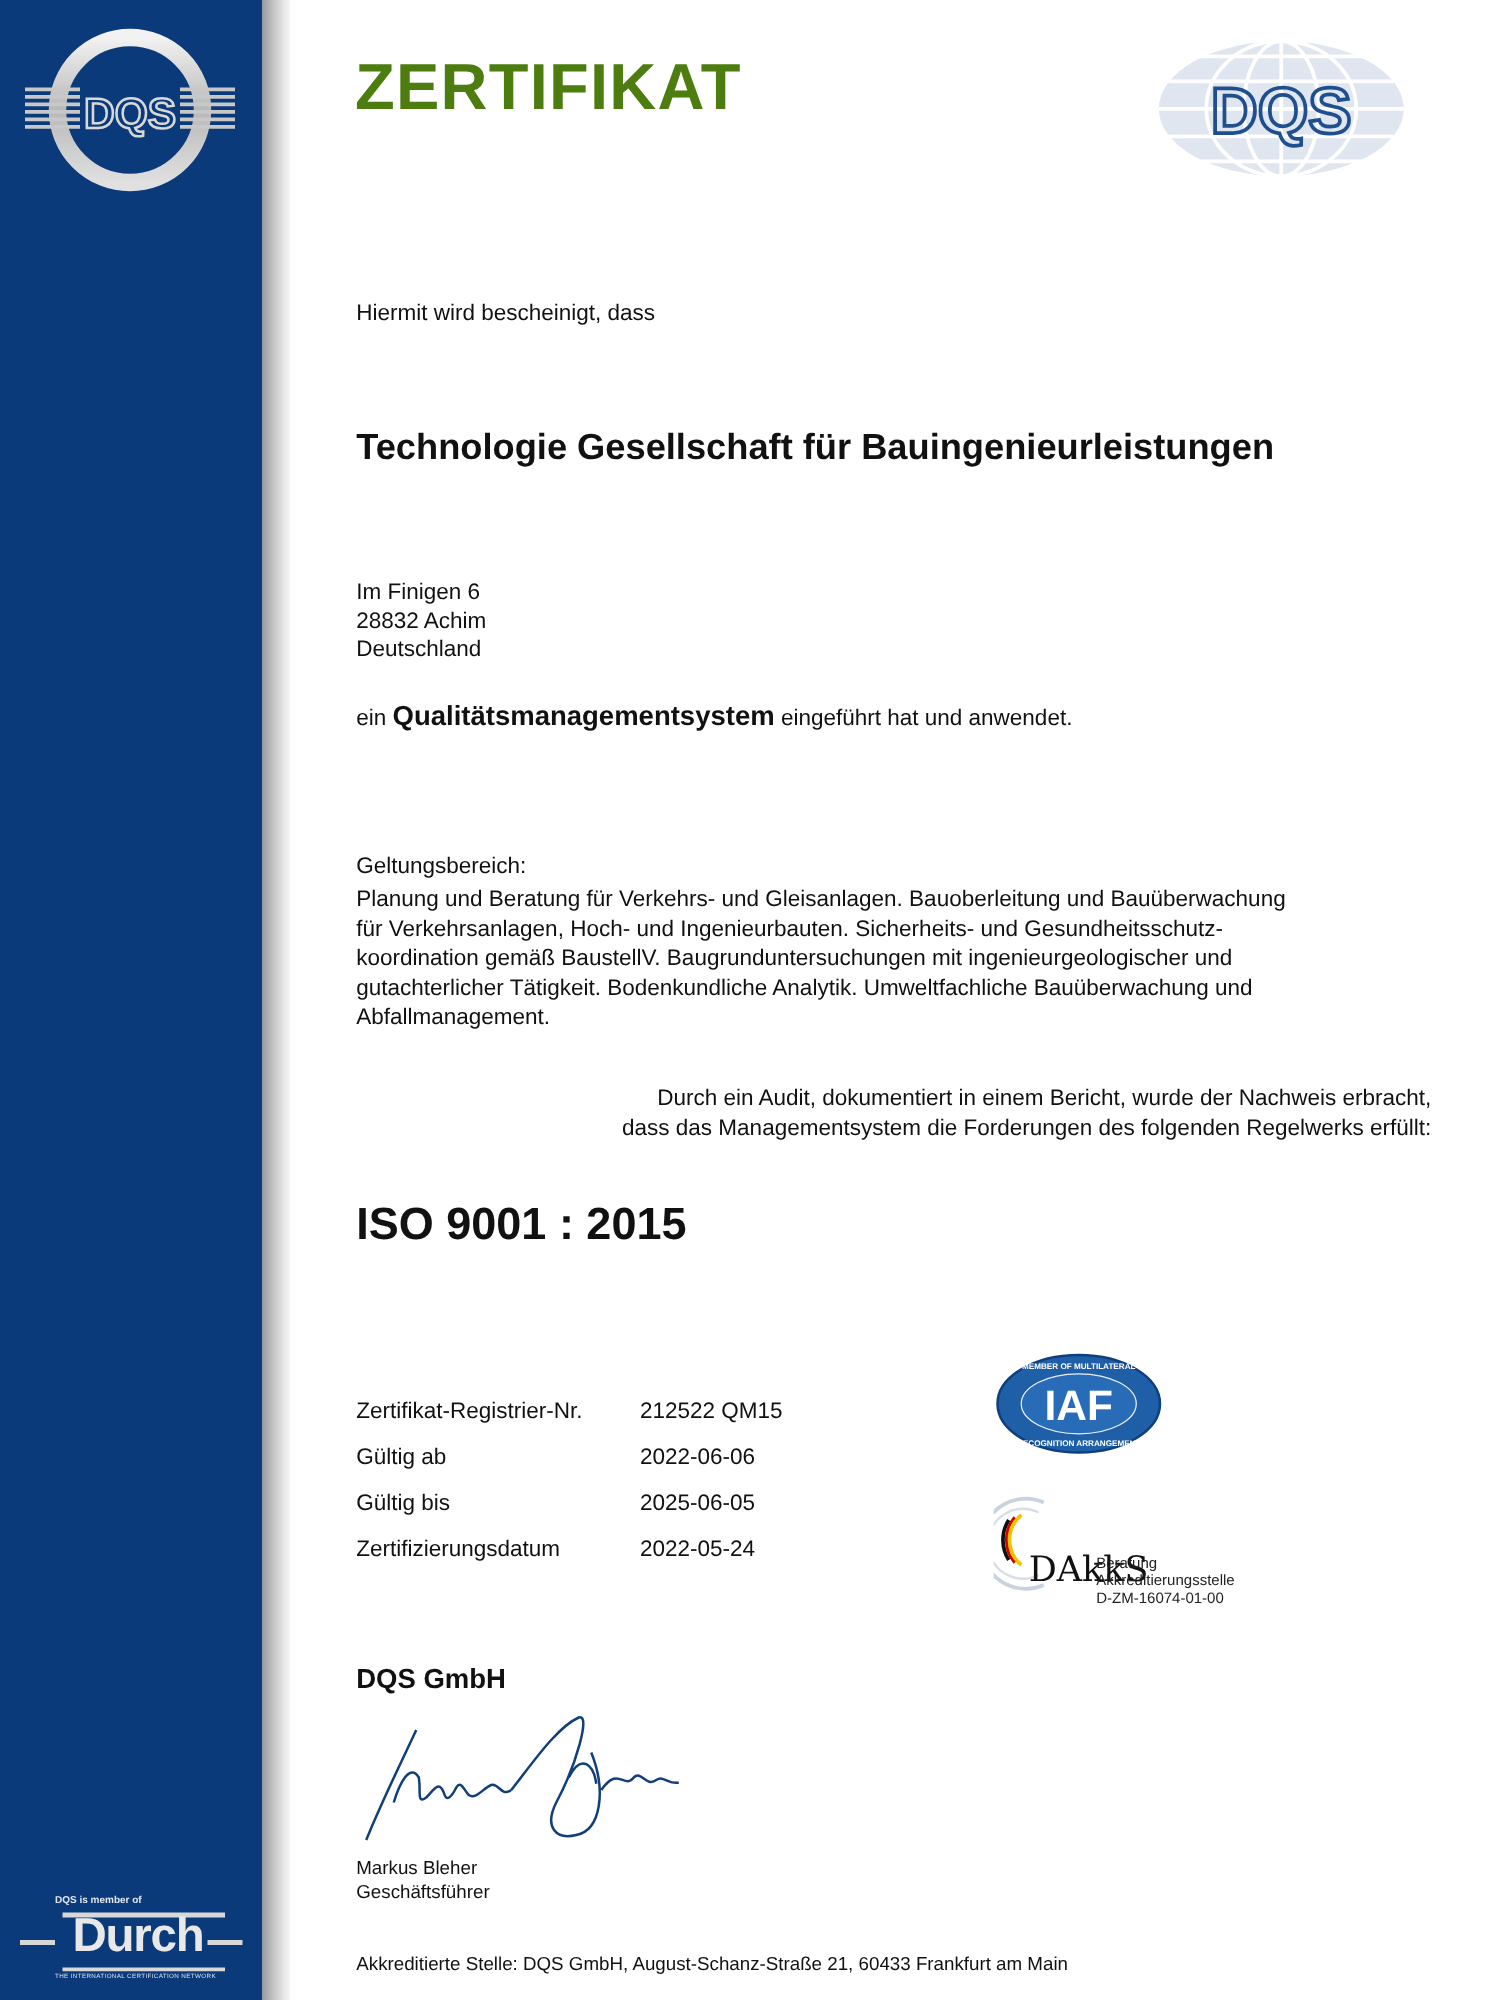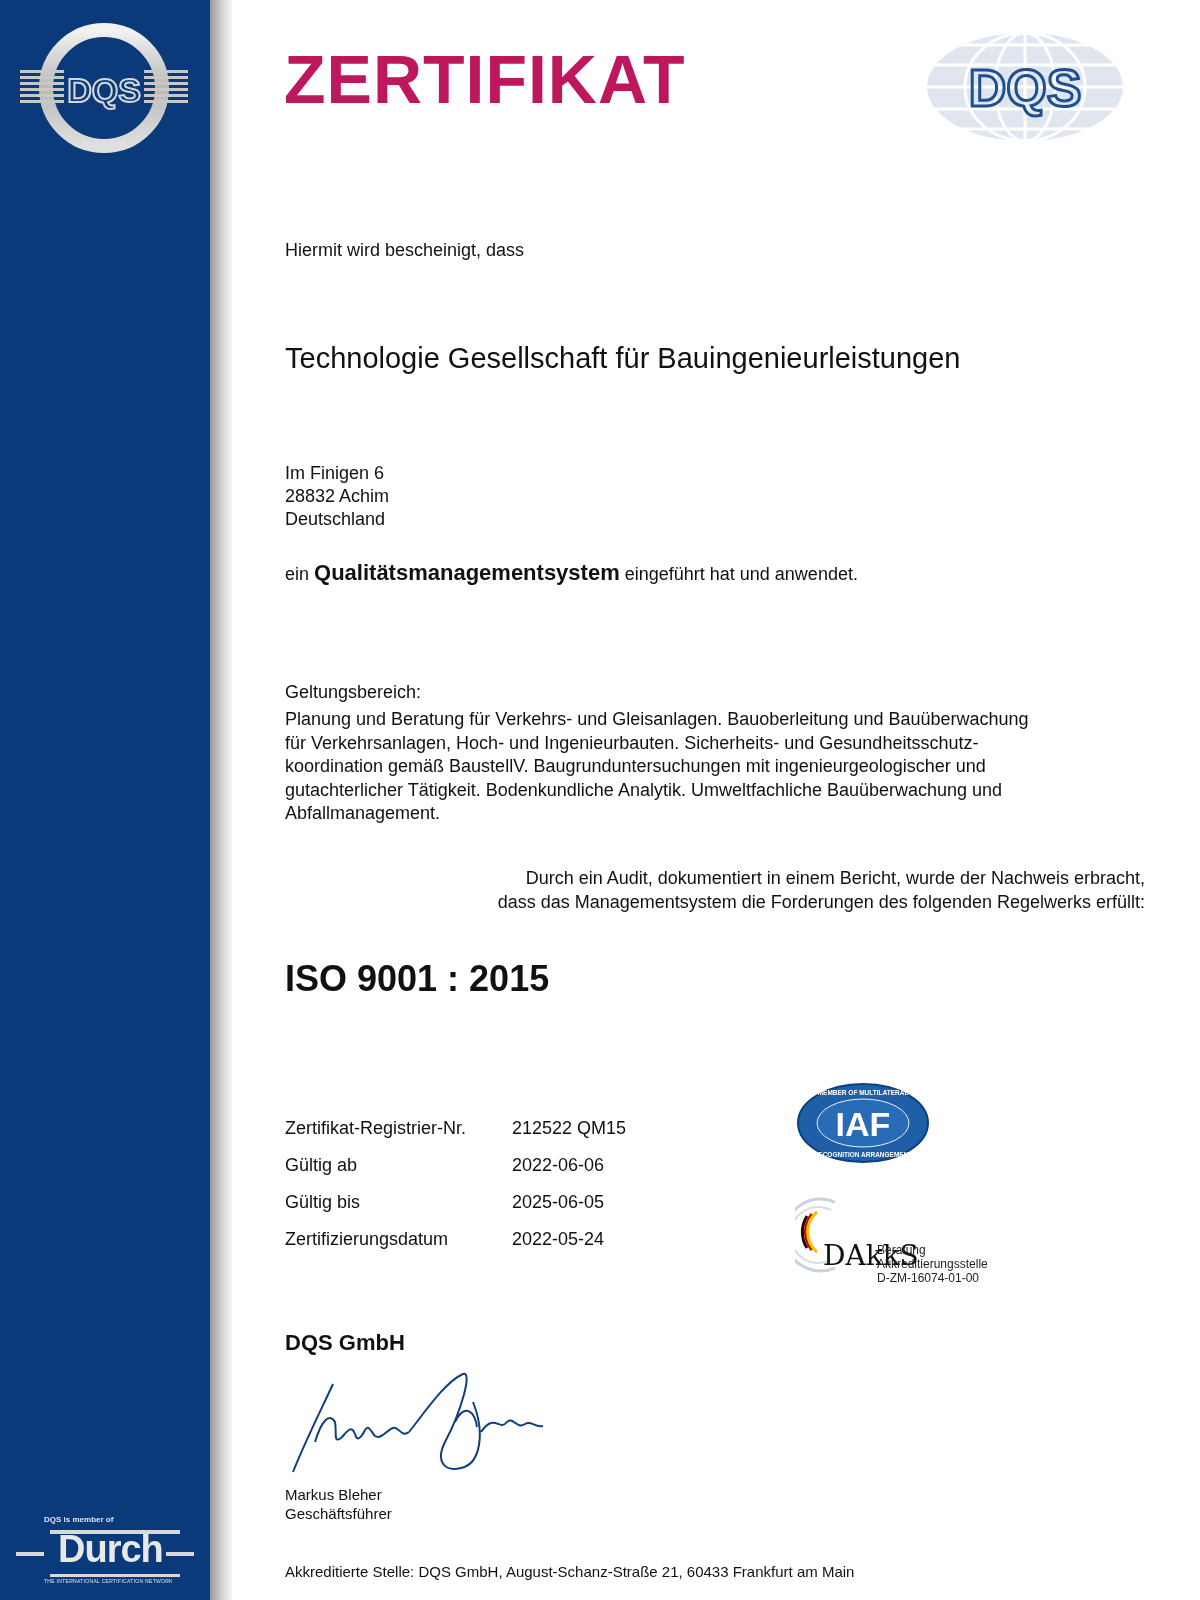--- a/index.html
+++ b/index.html
@@ -15,28 +15,28 @@
     position: absolute; left: 210px; top: 0; width: 22px; height: 1600px;
     background: linear-gradient(90deg, #9a9a9a 0%, #c9c9c9 45%, #e8e8e8 80%, #f6f6f6 100%);
   }
   .dqs-ring-logo { position: absolute; left: 18px; top: 18px; width: 172px; height: 140px; }
   .iqnet-logo { position: absolute; left: 10px; top: 1510px; width: 190px; height: 80px; }
   .iqnet-caption { position: absolute; left: 44px; top: 1515px; font-size: 8px; font-weight: bold; color: #dfe6f0; }
   .iqnet-word { position: absolute; left: 58px; top: 1528px; font-size: 38px; font-weight: bold; color: #e8e8e8; letter-spacing: -1px; }
   .iqnet-sub { position: absolute; left: 44px; top: 1578px; font-size: 5px; color: #dfe6f0; letter-spacing: 0.3px; }
 
   .title {
-    position: absolute; left: 284px; top: 40px; font-size: 68px; font-weight: bold;
-    letter-spacing: 1px; color: #be185d;
+    position: absolute; left: 284px; top: 40px; font-size: 52px; font-weight: bold;
+    letter-spacing: 1px; color: #4d7c0f;
   }
   .globe-logo { position: absolute; left: 925px; top: 30px; width: 200px; height: 115px; }
 
   .txt { position: absolute; left: 285px; font-size: 18px; color: #111; }
   .intro { top: 240px; }
-  .company { top: 340px; font-size: 29px; font-weight: normal; line-height: 36px; width: 880px; }
+  .company { top: 340px; font-size: 29px; font-weight: bold; line-height: 36px; width: 880px; }
   .addr { top: 425px; line-height: 23px; margin-top: 37px; }
   .qms { top: 560px; }
   .qms b { font-size: 22px; }
   .scope-label { top: 682px; }
   .scope-text { top: 708px; line-height: 23.5px; width: 860px; }
   .audit { top: 867px; line-height: 23.5px; width: 860px; text-align: right; }
   .standard { top: 958px; font-size: 36px; font-weight: bold; }
 
   .reg-table { position: absolute; left: 285px; top: 1118px; font-size: 18px; border-collapse: collapse; }
   .reg-table td { padding: 0; height: 37px; vertical-align: top; }

